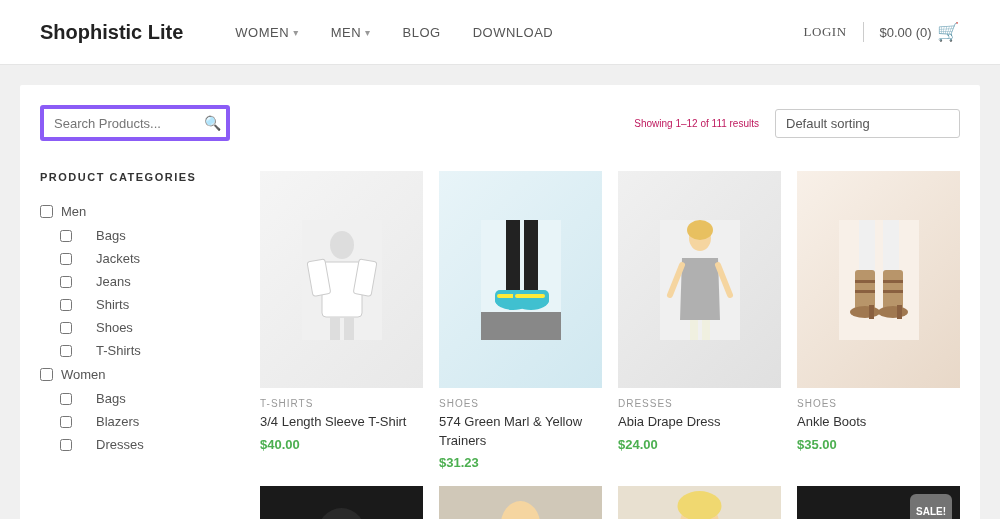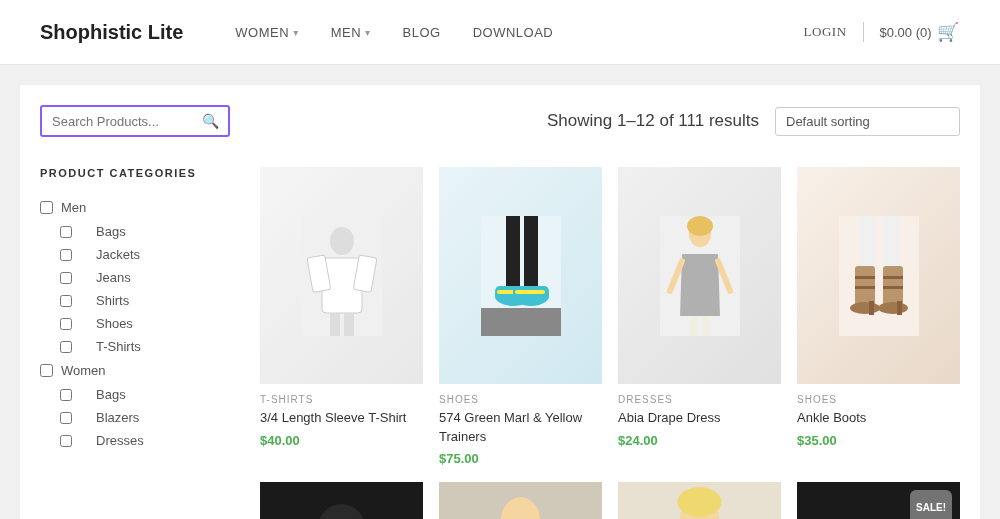--- a/index.html
+++ b/index.html
@@ -14,24 +14,24 @@
     .header-right { display: flex; align-items: center; gap: 16px; }
     .login-link { font-size: 13px; color: #555; text-transform: uppercase; letter-spacing: 0.5px; cursor: pointer; font-family: Liberation Serif, serif; }
     .cart-area { display: flex; align-items: center; gap: 6px; cursor: pointer; }
     .cart-amount { font-size: 13px; color: #555; }
     .cart-icon { font-size: 18px; color: #555; }
     .header-divider { width: 1px; height: 20px; background: #ccc; }
 
     
     .main-wrapper { background: #fff; margin: 20px 20px; padding: 20px; border-radius: 2px; }
     .toolbar { display: flex; align-items: center; justify-content: space-between; margin-bottom: 20px; padding-bottom: 10px; }
-    .search-box { display: flex; align-items: center; border: 2px solid #8b5cf6; border-radius: 3px; padding: 6px 10px; width: 190px; background: #fff; }
+    .search-box { display: flex; align-items: center; border: 4px solid #8b5cf6; border-radius: 3px; padding: 6px 10px; width: 190px; background: #fff; }
     .search-input { border: none; outline: none; font-size: 13px; color: #999; width: 150px; background: transparent; }
     .search-icon-btn { background: none; border: none; cursor: pointer; color: #999; font-size: 14px; }
-    .results-info { font-size: 17px; color: #404040; }
+    .results-info { font-size: 10px; color: #be185d; }
     .sort-select-wrap { display: flex; align-items: center; gap: 6px; }
     .sort-select { border: 1px solid #ccc; padding: 6px 30px 6px 10px; font-size: 13px; color: #555; border-radius: 3px; appearance: none; background: #fff; cursor: pointer; }
 
     
     .content { display: flex; gap: 20px; }
 
     
     .sidebar { width: 200px; flex-shrink: 0; }
     .categories-title { font-size: 11px; font-weight: 700; letter-spacing: 1.5px; text-transform: uppercase; color: #333; margin-bottom: 16px; }
     .cat-item { display: flex; align-items: center; gap: 8px; padding: 5px 0; font-size: 13px; color: #555; cursor: pointer; }
@@ -206,21 +206,21 @@
 
                 <ellipse cx="50" cy="80" rx="18" ry="10" fill="#40c0d0"></ellipse>
                 <rect x="32" y="70" width="36" height="15" rx="5" fill="#40c0d0"></rect>
                 <rect x="34" y="74" width="30" height="4" rx="2" fill="#ffeb3b"></rect>
                 <rect x="0" y="92" width="80" height="28" fill="#888"></rect>
               </svg>
             </div>
           </div>
           <div class="product-category">SHOES</div>
           <div class="product-name">574 Green Marl &amp; Yellow Trainers</div>
-          <div class="product-price">$75.00</div>
+          <div class="product-price">$31.23</div>
         </div>
 
         <div class="product-card">
           <div class="product-image-wrap">
             <div class="product-image-placeholder dress-img">
               <svg width="80" height="120" viewBox="0 0 80 120">
                 <rect width="80" height="120" fill="#f0f0f0"></rect>
 
                 <ellipse cx="40" cy="18" rx="11" ry="13" fill="#f5d5a0"></ellipse>
 

